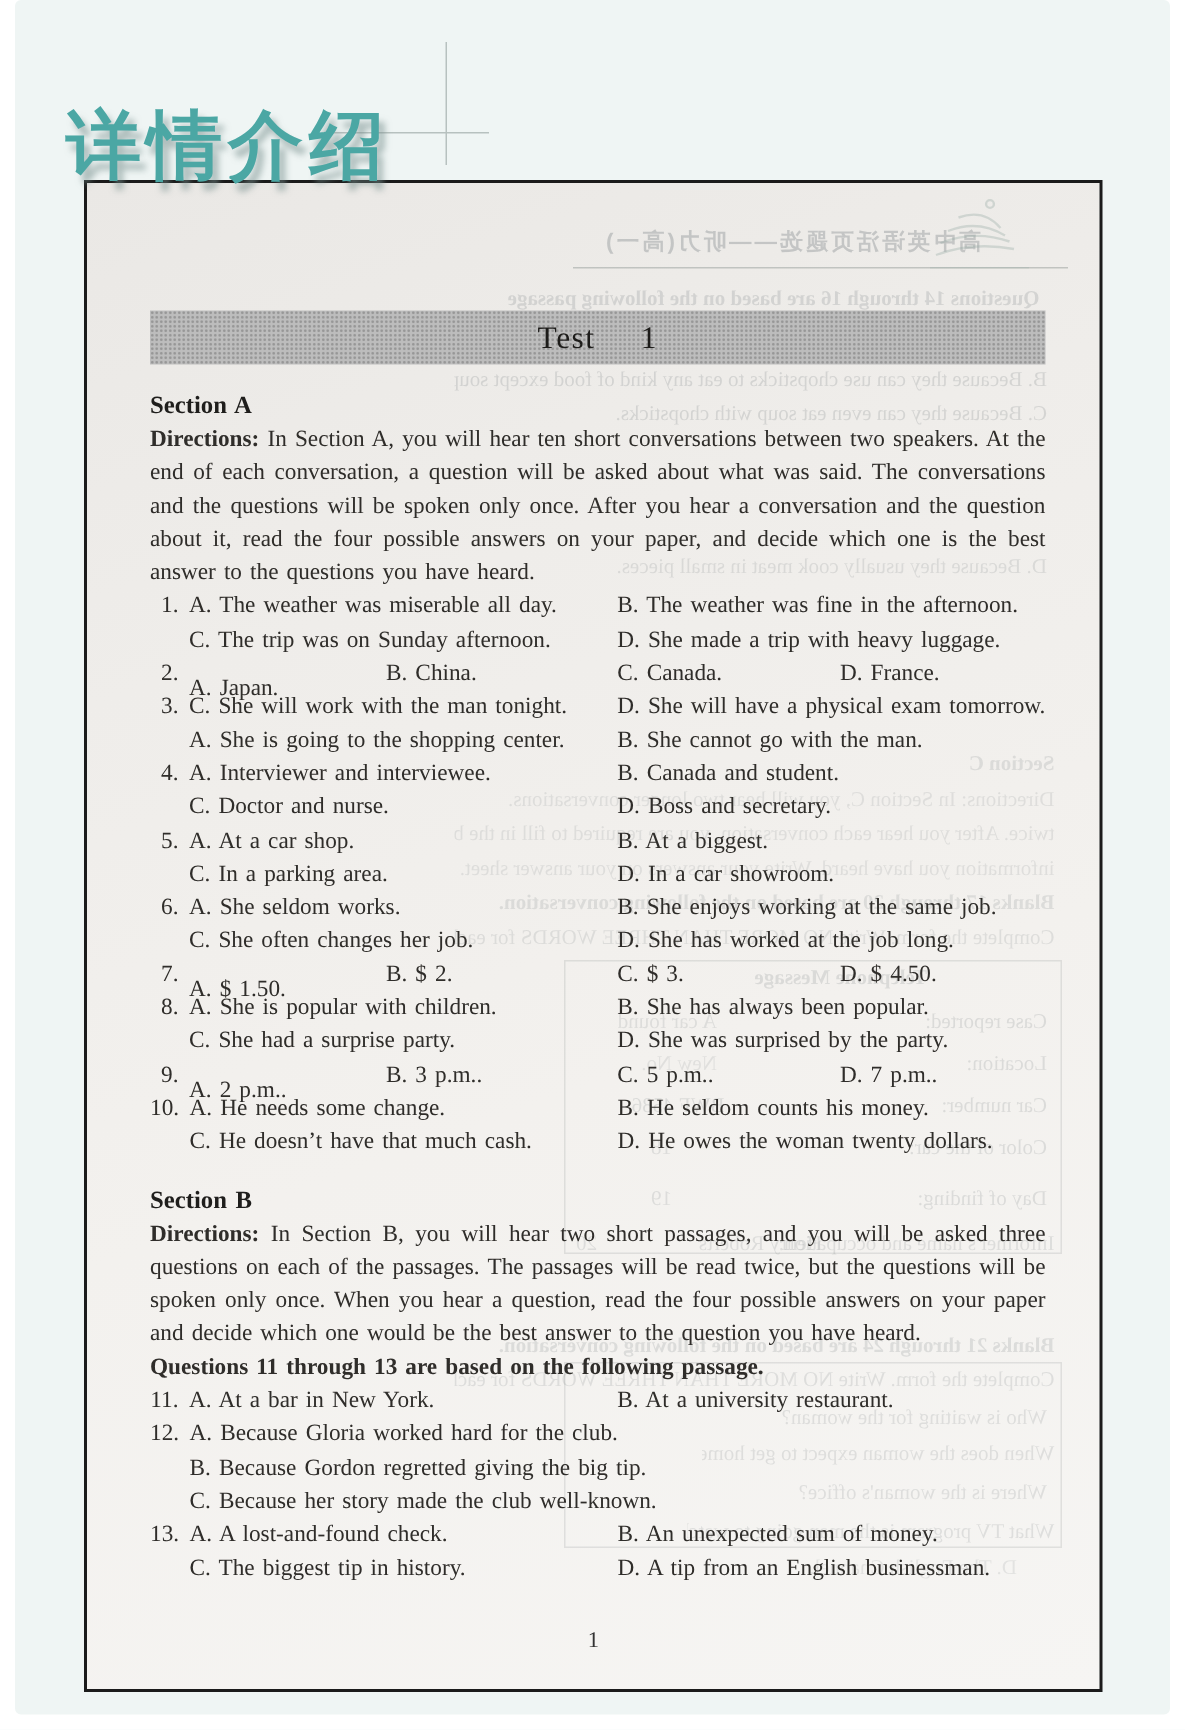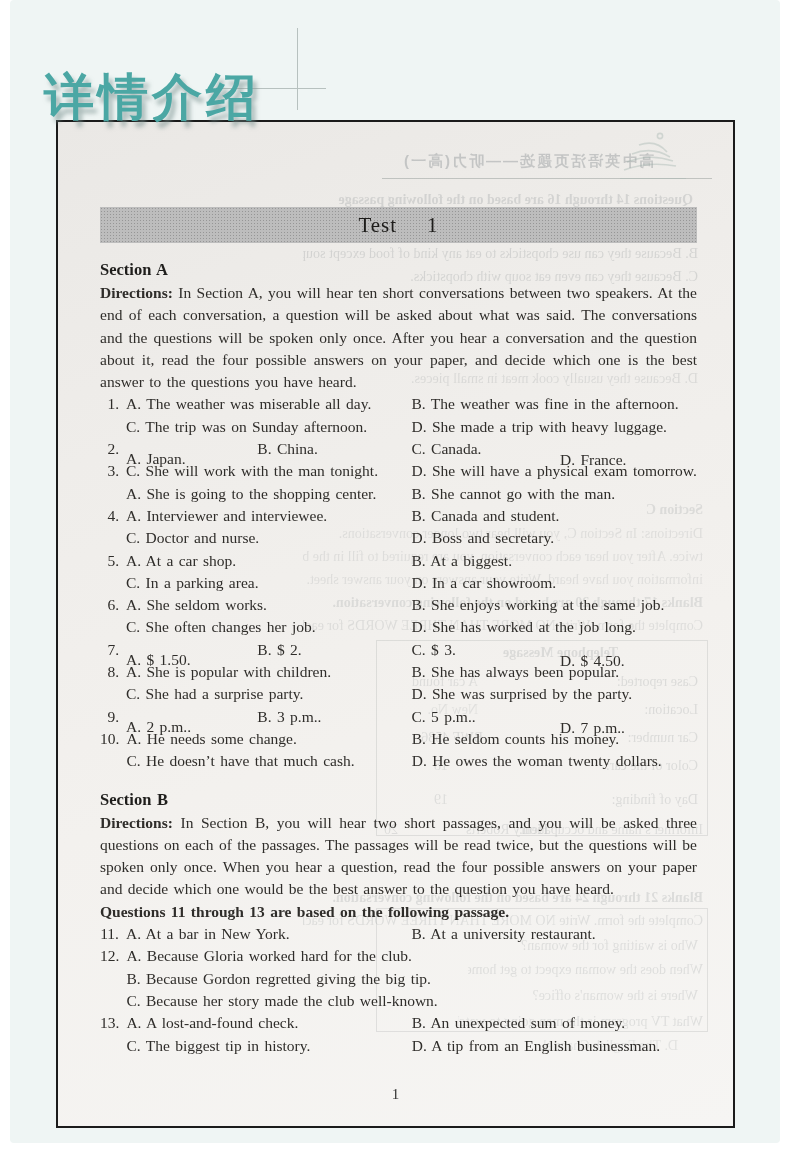--- a/index.html
+++ b/index.html
@@ -45,21 +45,21 @@
   .q{display:flex;}
   .qn{flex:0 0 26px;text-align:right;padding-right:7px;white-space:nowrap;}
   .qopts{flex:1;min-width:0;}
   .qrow{display:flex;align-items:flex-end;}
   .qrow .o2{width:50%;flex:0 0 50%;}
   .qrow4{position:relative;height:22.3px;}
   .qrow4 span{position:absolute;top:0;white-space:nowrap;}
   .qrow4 span:nth-child(1){left:0;margin-top:10px;}
   .qrow4 span:nth-child(2){left:23%;}
   .qrow4 span:nth-child(3){left:50%;}
-  .qrow4 span:nth-child(4){left:76%;margin-top:11px;}
+  .qrow4 span:nth-child(4){left:76%;}
   .pagenum{position:absolute;left:0;right:0;top:964px;text-align:center;font-size:15px;
     color:#333;z-index:2;}
 </style>
 </head>
 <body>
 
 <div class="backdrop"></div>
 
 <h1 class="detail-title">详情介绍</h1>
 <div class="cross-v"></div>

